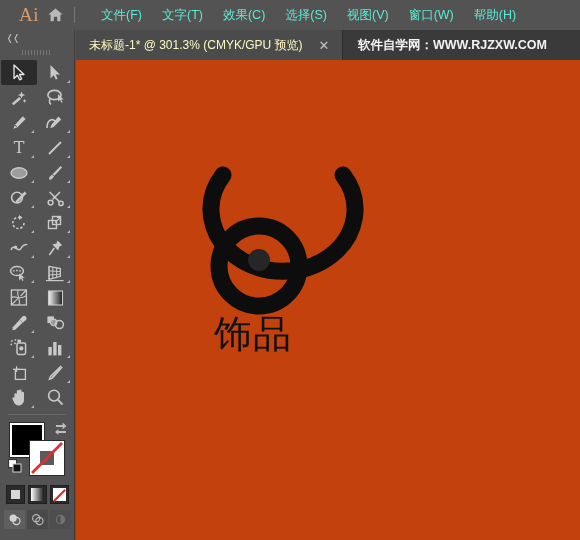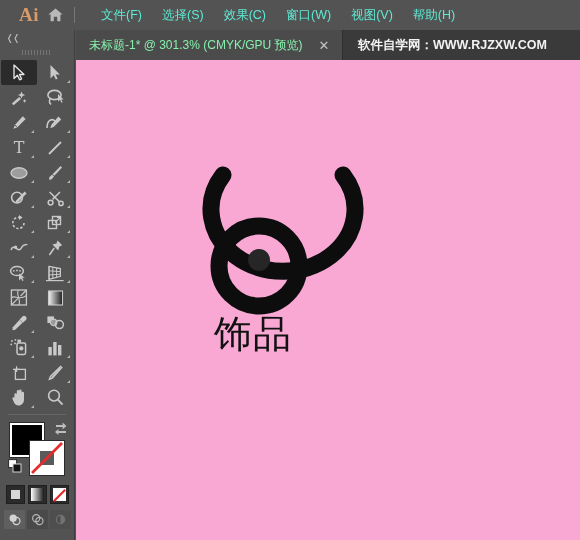--- a/index.html
+++ b/index.html
@@ -11,21 +11,21 @@
   }
   #app { position:relative; width:580px; height:540px; background:#535353; }
 
   
   .menubar {
     position:absolute; left:0; top:0; width:580px; height:30px;
     background:#535353; display:flex; align-items:center;
   }
   .ai-logo {
     width:38px; height:30px; display:flex; align-items:center; justify-content:center;
-    color:#d89a6a; font-size:19px; font-weight:bold; letter-spacing:0.5px;
+    color:#d89a6a; font-size:19px; font-weight:normal; letter-spacing:0.5px;
     font-family:"Liberation Serif","DejaVu Serif",serif;
     padding-left:20px;
   }
   .home-btn {
     width:34px; height:30px; display:flex; align-items:center; justify-content:center;
   }
   .menu-divider {
     width:1px; height:16px; background:#787878; margin:0 2px 0 2px;
   }
   .menu-items { display:flex; align-items:center; margin-left:14px; }
@@ -38,21 +38,21 @@
   .tabbar {
     position:absolute; left:76px; top:30px; width:504px; height:30px;
     background:#3a3a3a;
   }
   .doc-tab {
     position:absolute; left:0; top:0; height:30px; width:267px;
     background:#4b4b4b; display:flex; align-items:center;
     border-right:1px solid #2e2e2e;
   }
   .doc-tab-label {
-    color:#86efac; font-size:12px; margin-left:13px; white-space:nowrap;
+    color:#fef9c3; font-size:12px; margin-left:13px; white-space:nowrap;
   }
   .doc-tab-close {
     position:absolute; right:10px; top:0; height:30px; width:16px;
     display:flex; align-items:center; justify-content:center;
     color:#c3c3c3; font-size:13px; line-height:1;
   }
   .watermark {
     position:absolute; left:282px; top:0; height:31px;
     display:flex; align-items:center;
     color:#f2f2f2; font-size:12.5px; font-weight:bold; white-space:nowrap;
@@ -132,21 +132,21 @@
   .draw-btn {
     width:21px; height:19px; background:#4a4a4a;
     display:flex; align-items:center; justify-content:center;
   }
   .draw-btn.active { background:#5f5f5f; }
   .draw-btn.dim { opacity:0.45; }
 
   
   .canvas {
     position:absolute; left:76px; top:60px; width:504px; height:480px;
-    background:#f9a8d4; overflow:hidden;
+    background:#c2410c; overflow:hidden;
   }
   .artwork { position:absolute; left:84px; top:60px; }
   .art-label {
     position:absolute; left:138px; top:255px;
     font-size:38px; color:#111; letter-spacing:1px; line-height:1;
     font-family:"DejaVu Sans","Liberation Sans",sans-serif;
   }
 </style>
 </head>
 <body>
@@ -156,24 +156,25 @@
   <div class="menubar">
     <div class="ai-logo">Ai</div>
     <div class="home-btn">
       <svg width="17" height="16" viewBox="0 0 17 16" aria-hidden="true">
         <path d="M8.5 1.6 L15.6 7.6 L13.4 7.6 L13.4 14.2 L10.2 14.2 L10.2 9.7 L6.8 9.7 L6.8 14.2 L3.6 14.2 L3.6 7.6 L1.4 7.6 Z" fill="#b9b9b9"></path>
       </svg>
     </div>
     <div class="menu-divider"></div>
     <div class="menu-items">
       <div class="menu-item">文件(F)</div>
+      <div class="menu-item">文字(T)</div>
+      <div class="menu-item">效果(C)</div>
       <div class="menu-item">选择(S)</div>
-      <div class="menu-item">效果(C)</div>
+      <div class="menu-item">视图(V)</div>
       <div class="menu-item">窗口(W)</div>
-      <div class="menu-item">视图(V)</div>
       <div class="menu-item">帮助(H)</div>
     </div>
   </div>
 
   <div class="tabbar">
     <div class="doc-tab">
       <span class="doc-tab-label">未标题-1* @ 301.3% (CMYK/GPU 预览)</span>
       <span class="doc-tab-close">✕</span>
     </div>
     <div class="watermark">软件自学网：WWW.RJZXW.COM</div>

